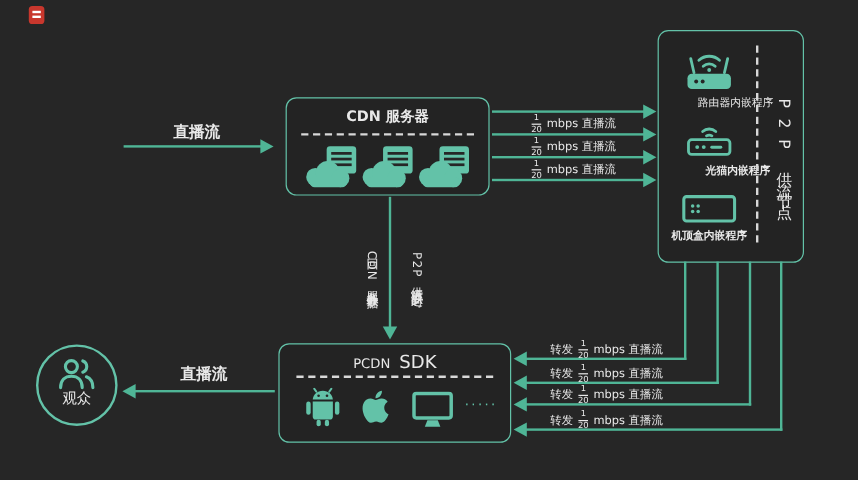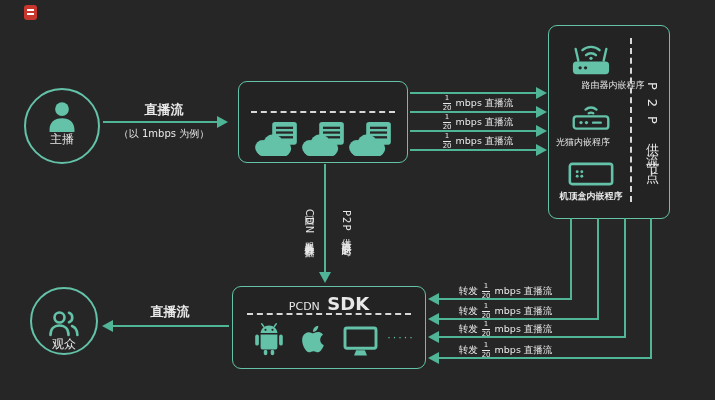--- a/index.html
+++ b/index.html
@@ -34,34 +34,27 @@
   .red-logo::before{content:"";position:absolute;left:3px;top:4px;width:7px;height:2px;background:#fff;}
   .red-logo::after{content:"";position:absolute;left:3px;top:8px;width:7px;height:2px;background:#fff;}
 </style>
 </head>
 <body>
 
 <div id="canvas">
 
   <div class="red-logo"></div>
 
-  <div class="circle" style="left:24px;top:88px;width:72px;height:72px;">
-    <svg class="icon" style="margin-top:9px" width="36" height="36" viewBox="0 0 24 24">
-      <circle cx="12" cy="6.7" r="4.6" fill="#63C2A8"></circle>
-      <path d="M12 12.8c-5.2 0-8.3 3-8.3 7.6V22h16.6v-1.6c0-4.6-3.1-7.6-8.3-7.6z" fill="#63C2A8"></path>
-    </svg>
-    <div style="font-size:12px;margin-top:-4px;">主播</div>
-  </div>
 
   <div class="hl" style="left:103px;top:121px;width:115px;"></div>
   <div class="tri-r" style="left:217px;top:116px;"></div>
   <div class="lbl" style="left:118px;top:101px;width:92px;font-size:13px;font-weight:bold;">直播流</div>
-  <div class="lbl" style="left:100px;top:127px;width:128px;font-size:10px;">（以 1mbps 为例）</div>
 
   <div class="box" style="left:238px;top:81px;width:168px;height:80px;">
+    <div class="lbl" style="left:0;top:7px;width:168px;font-size:12px;font-weight:bold;">CDN 服务器</div>
     <div class="dash-h" style="left:12px;top:29px;width:144px;"></div>
     <svg class="icon abs" style="left:14px;top:39px;" width="46" height="36" viewBox="0 0 48 38">
       <rect x="20" y="1" width="26" height="24" rx="3" fill="#63C2A8"></rect>
       <rect x="24" y="6" width="18" height="2.4" fill="#262626"></rect>
         <rect x="24" y="11" width="18" height="2.4" fill="#262626"></rect>
         <rect x="24" y="16" width="18" height="2.4" fill="#262626"></rect>
       <g fill="#63C2A8">
           <circle cx="10" cy="28" r="8"></circle>
           <circle cx="21" cy="24.5" r="10.5"></circle>
           <circle cx="32" cy="29" r="8"></circle>
@@ -146,21 +139,21 @@
   <svg class="icon abs" style="left:571px;top:100px;" width="40" height="31" viewBox="0 0 44 34">
     <g stroke="#63C2A8" stroke-width="2.6" fill="none" stroke-linecap="round">
       <path d="M16 10.5a9 9 0 0 1 12 0"></path>
         <path d="M19.5 14.5a5 5 0 0 1 5 0"></path>
     </g>
     <rect x="3" y="18" width="38" height="13.5" rx="3" fill="none" stroke="#63C2A8" stroke-width="2.6"></rect>
     <circle cx="11" cy="24.8" r="1.8" fill="#63C2A8"></circle>
       <circle cx="17" cy="24.8" r="1.8" fill="#63C2A8"></circle>
     <rect x="23" y="23.6" width="11" height="2.6" rx="1.3" fill="#63C2A8"></rect>
   </svg>
-  <div class="nodelbl" style="left:542px;top:136px;width:82px;">光猫内嵌程序</div>
+  <div class="nodelbl" style="left:574px;top:136px;width:82px;font-weight:bold;">光猫内嵌程序</div>
 
   <svg class="icon abs" style="left:568px;top:162px;" width="46" height="24" viewBox="0 0 50 26">
     <rect x="2" y="2" width="46" height="22" rx="2.5" fill="none" stroke="#63C2A8" stroke-width="2.8"></rect>
     <g fill="#63C2A8">
         <circle cx="10" cy="10.5" r="1.6"></circle>
         <circle cx="15" cy="10.5" r="1.6"></circle>
         <circle cx="10" cy="15.5" r="1.6"></circle>
         <circle cx="15" cy="15.5" r="1.6"></circle>
       </g>
   </svg>
@@ -170,21 +163,21 @@
   <div class="vtext" style="left:637px;top:44px;height:162px;width:24px;font-size:13px;letter-spacing:9px;">P2P供流节点</div>
 
   <div class="vl" style="left:324px;top:164px;height:109px;"></div>
   <div class="tri-d" style="left:318.5px;top:272px;"></div>
   <div class="vtext" style="left:294px;top:170px;height:108px;width:22px;font-size:10px;letter-spacing:1px;">回CDN服务器补数据</div>
   <div class="vtext" style="left:331px;top:170px;height:108px;width:22px;font-size:10px;letter-spacing:1px;">P2P供流节点缺乏时</div>
 
   <div class="box" style="left:232px;top:286px;width:192px;height:81px;">
     <div class="lbl" style="left:0;top:6px;width:192px;font-size:11px;">
       <span>PCDN</span>
-      <span style="font-size:18px;font-weight:bold;margin-left:4px;">SDK</span>
+      <span style="font-size:15px;font-weight:normal;margin-left:4px;">SDK</span>
     </div>
     <div class="dash-h" style="left:14px;top:26px;width:164px;"></div>
     <svg class="icon abs" style="left:21px;top:36px;" width="30" height="33" viewBox="0 0 30 33">
       <g fill="#63C2A8">
         <path d="M15 2.6c4.6 0 8 3.1 8.4 7.4H6.6C7 5.7 10.4 2.6 15 2.6z"></path>
         <path d="M6.6 11.6h16.8V24a2.6 2.6 0 0 1-2.6 2.6H9.2A2.6 2.6 0 0 1 6.6 24z"></path>
         <rect x="1.2" y="11.6" width="3.7" height="11" rx="1.85"></rect>
           <rect x="25.1" y="11.6" width="3.7" height="11" rx="1.85"></rect>
         <rect x="9.8" y="26.8" width="3.5" height="5.4" rx="1.75"></rect>
           <rect x="16.7" y="26.8" width="3.5" height="5.4" rx="1.75"></rect>
@@ -203,21 +196,21 @@
       <rect x="2" y="2" width="32" height="21" rx="2" fill="none" stroke="#63C2A8" stroke-width="3"></rect>
       <path d="M13.5 25h9l2.2 5.5h-13.4z" fill="#63C2A8"></path>
     </svg>
     <div class="lbl" style="left:148px;top:44px;width:40px;font-size:11px;letter-spacing:2px;color:#63C2A8;">·····</div>
   </div>
 
   <div class="hl" style="left:112px;top:325px;width:117px;"></div>
   <div class="tri-l" style="left:102px;top:320px;"></div>
   <div class="lbl" style="left:125px;top:303px;width:90px;font-size:13px;font-weight:bold;">直播流</div>
 
-  <div class="circle" style="left:30px;top:287px;width:64px;height:64px;justify-content:flex-end;">
+  <div class="circle" style="left:30px;top:287px;width:64px;height:64px;">
     <svg class="icon" style="margin-top:8px" width="36" height="30" viewBox="0 0 36 30">
       <g fill="none" stroke="#63C2A8" stroke-width="2.6" stroke-linecap="round">
         <circle cx="13.5" cy="8.5" r="5"></circle>
         <path d="M4.5 26c0-6 3.6-9.5 9-9.5s9 3.5 9 9.5"></path>
         <path d="M23 3.8a5 5 0 0 1 0 9.4"></path>
         <path d="M26 17c3.4 1.3 5.4 4.4 5.4 9"></path>
       </g>
     </svg>
     <div style="font-size:12px;margin-top:-3px;">观众</div>
   </div>

